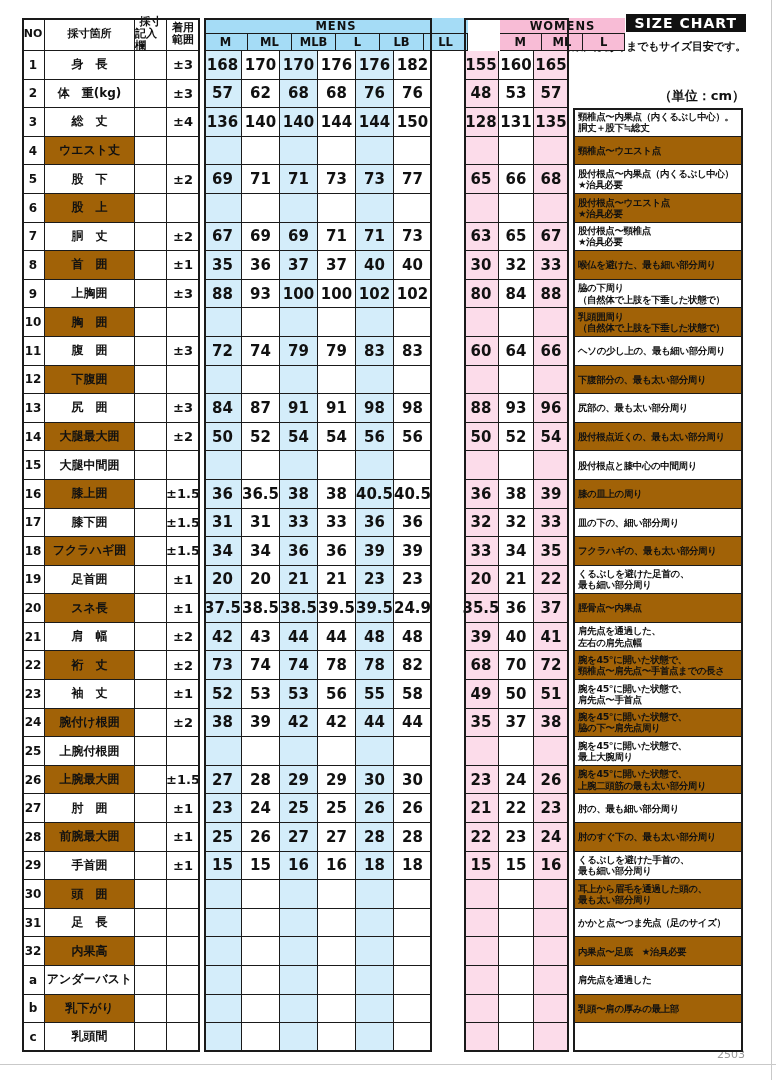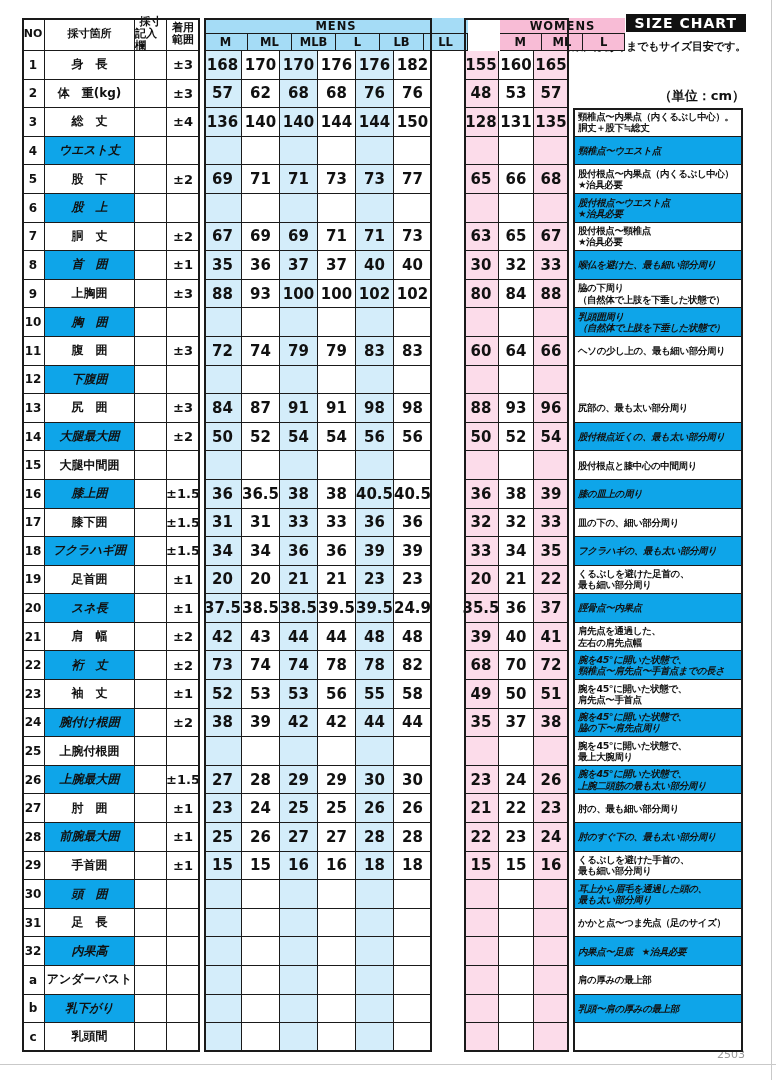--- a/index.html
+++ b/index.html
@@ -19,21 +19,21 @@
   .c-note{width:170px;flex:0 0 170px;justify-content:flex-start;text-align:left;padding-left:5px;}
   
   .f-no{font-size:12px;}
   .f-label{font-size:12px;letter-spacing:0px;text-align:right;}
   .f-range{font-size:13px;}
   .f-num{font-size:15px;}
   .f-note{font-size:9.5px;line-height:1.18;letter-spacing:-0.4px;white-space:pre-line;}
   
   .blue{background:#d4edfa;}
   .pink{background:#fcdcea;}
-  .shade{background:#0ea5e9;font-style:italic;}
+  .shade{background:#a16207;}
   .none{border:none !important;background:transparent !important;}
   
   .thead{position:absolute;left:22px;top:18px;height:33px;display:flex;}
   .hcell{box-sizing:border-box;display:flex;flex-direction:column;align-items:center;justify-content:center;
          border-right:1px solid #1a1a1a;border-bottom:1px solid #1a1a1a;
          font-weight:bold;font-size:11px;line-height:1.1;background:#fff;}
   .group{box-sizing:border-box;display:flex;flex-direction:column;border-bottom:1px solid #1a1a1a;}
   .band{box-sizing:border-box;height:16px;display:flex;align-items:center;justify-content:center;
         font-weight:bold;font-size:11.5px;border-bottom:1px solid #1a1a1a;letter-spacing:1px;}
   .band.mens{background:#a5dcf6;}
@@ -327,20 +327,21 @@
         <div class="cell c-size f-num"></div>
         <div class="cell c-size f-num blue"></div>
         <div class="cell c-size f-num"></div>
         <div class="cell c-size f-num blue"></div>
         <div class="cell c-size f-num"></div>
         <div class="sp" style="width: 32px;"></div>
         <div class="cell c-size3 f-num pink"></div>
         <div class="cell c-size3 f-num"></div>
         <div class="cell c-size3 f-num pink"></div>
         <div class="sp" style="width: 4px;"></div>
+        <div class="cell c-note f-note shade">下腹部分の、最も太い部分周り</div>
       </div>
       <div class="trow">
         <div class="cell c-no f-no">13</div>
         <div class="cell c-place f-label">尻　囲</div>
         <div class="cell c-entry"></div>
         <div class="cell c-range f-range">±3</div>
         <div class="sp" style="width: 4px;"></div>
         <div class="cell c-size f-num blue">84</div>
         <div class="cell c-size f-num">87</div>
         <div class="cell c-size f-num blue">91</div>
@@ -734,21 +735,21 @@
         <div class="cell c-size f-num"></div>
         <div class="cell c-size f-num blue"></div>
         <div class="cell c-size f-num"></div>
         <div class="cell c-size f-num blue"></div>
         <div class="cell c-size f-num"></div>
         <div class="sp" style="width: 32px;"></div>
         <div class="cell c-size3 f-num pink"></div>
         <div class="cell c-size3 f-num"></div>
         <div class="cell c-size3 f-num pink"></div>
         <div class="sp" style="width: 4px;"></div>
-        <div class="cell c-note f-note">肩の厚みの最上部</div>
+        <div class="cell c-note f-note">肩先点を通過した</div>
       </div>
       <div class="trow">
         <div class="cell c-no f-no">b</div>
         <div class="cell c-place f-label shade">乳下がり</div>
         <div class="cell c-entry"></div>
         <div class="cell c-range f-range"></div>
         <div class="sp" style="width: 4px;"></div>
         <div class="cell c-size f-num blue"></div>
         <div class="cell c-size f-num"></div>
         <div class="cell c-size f-num blue"></div>

